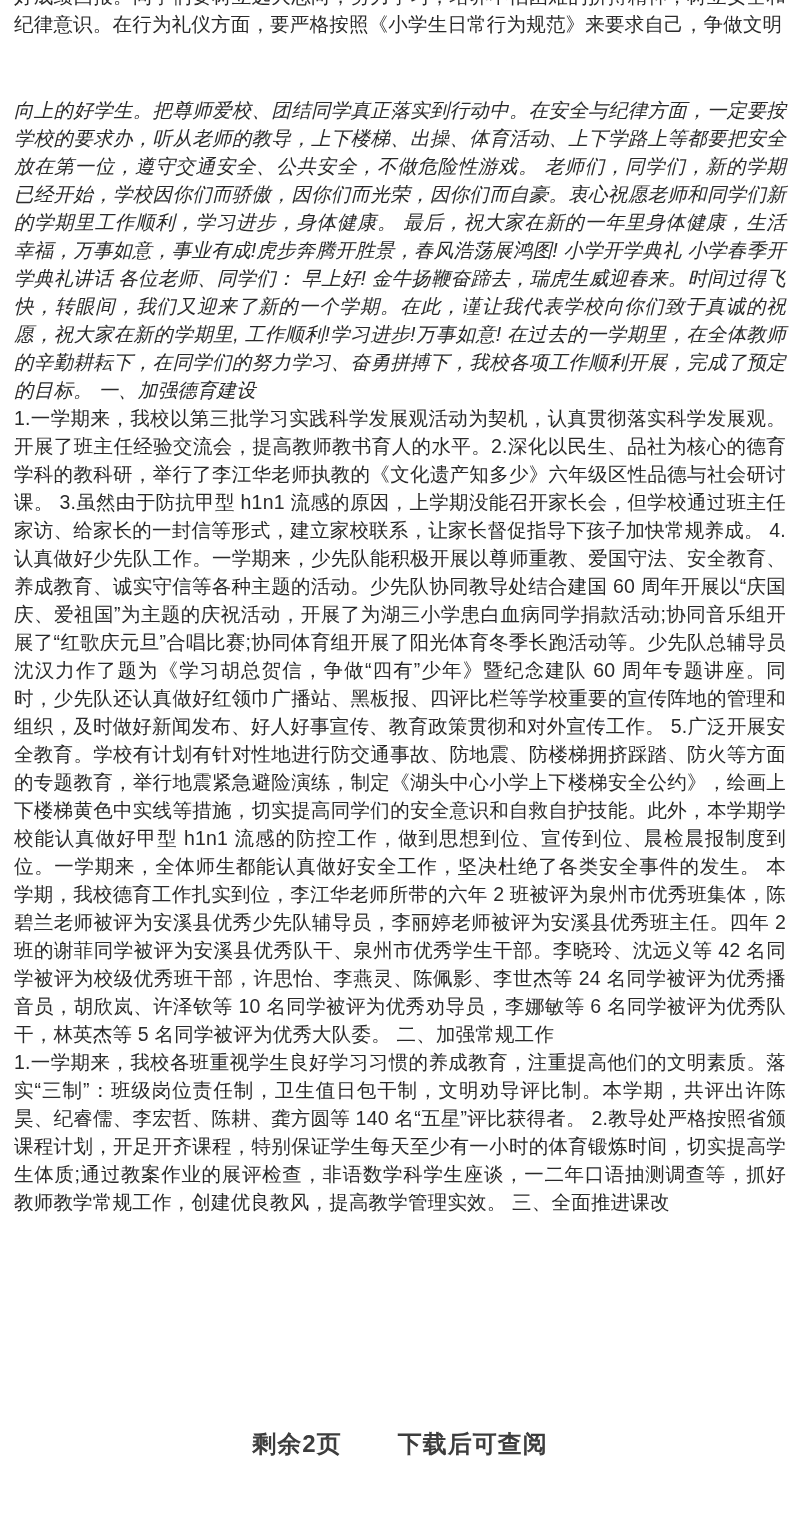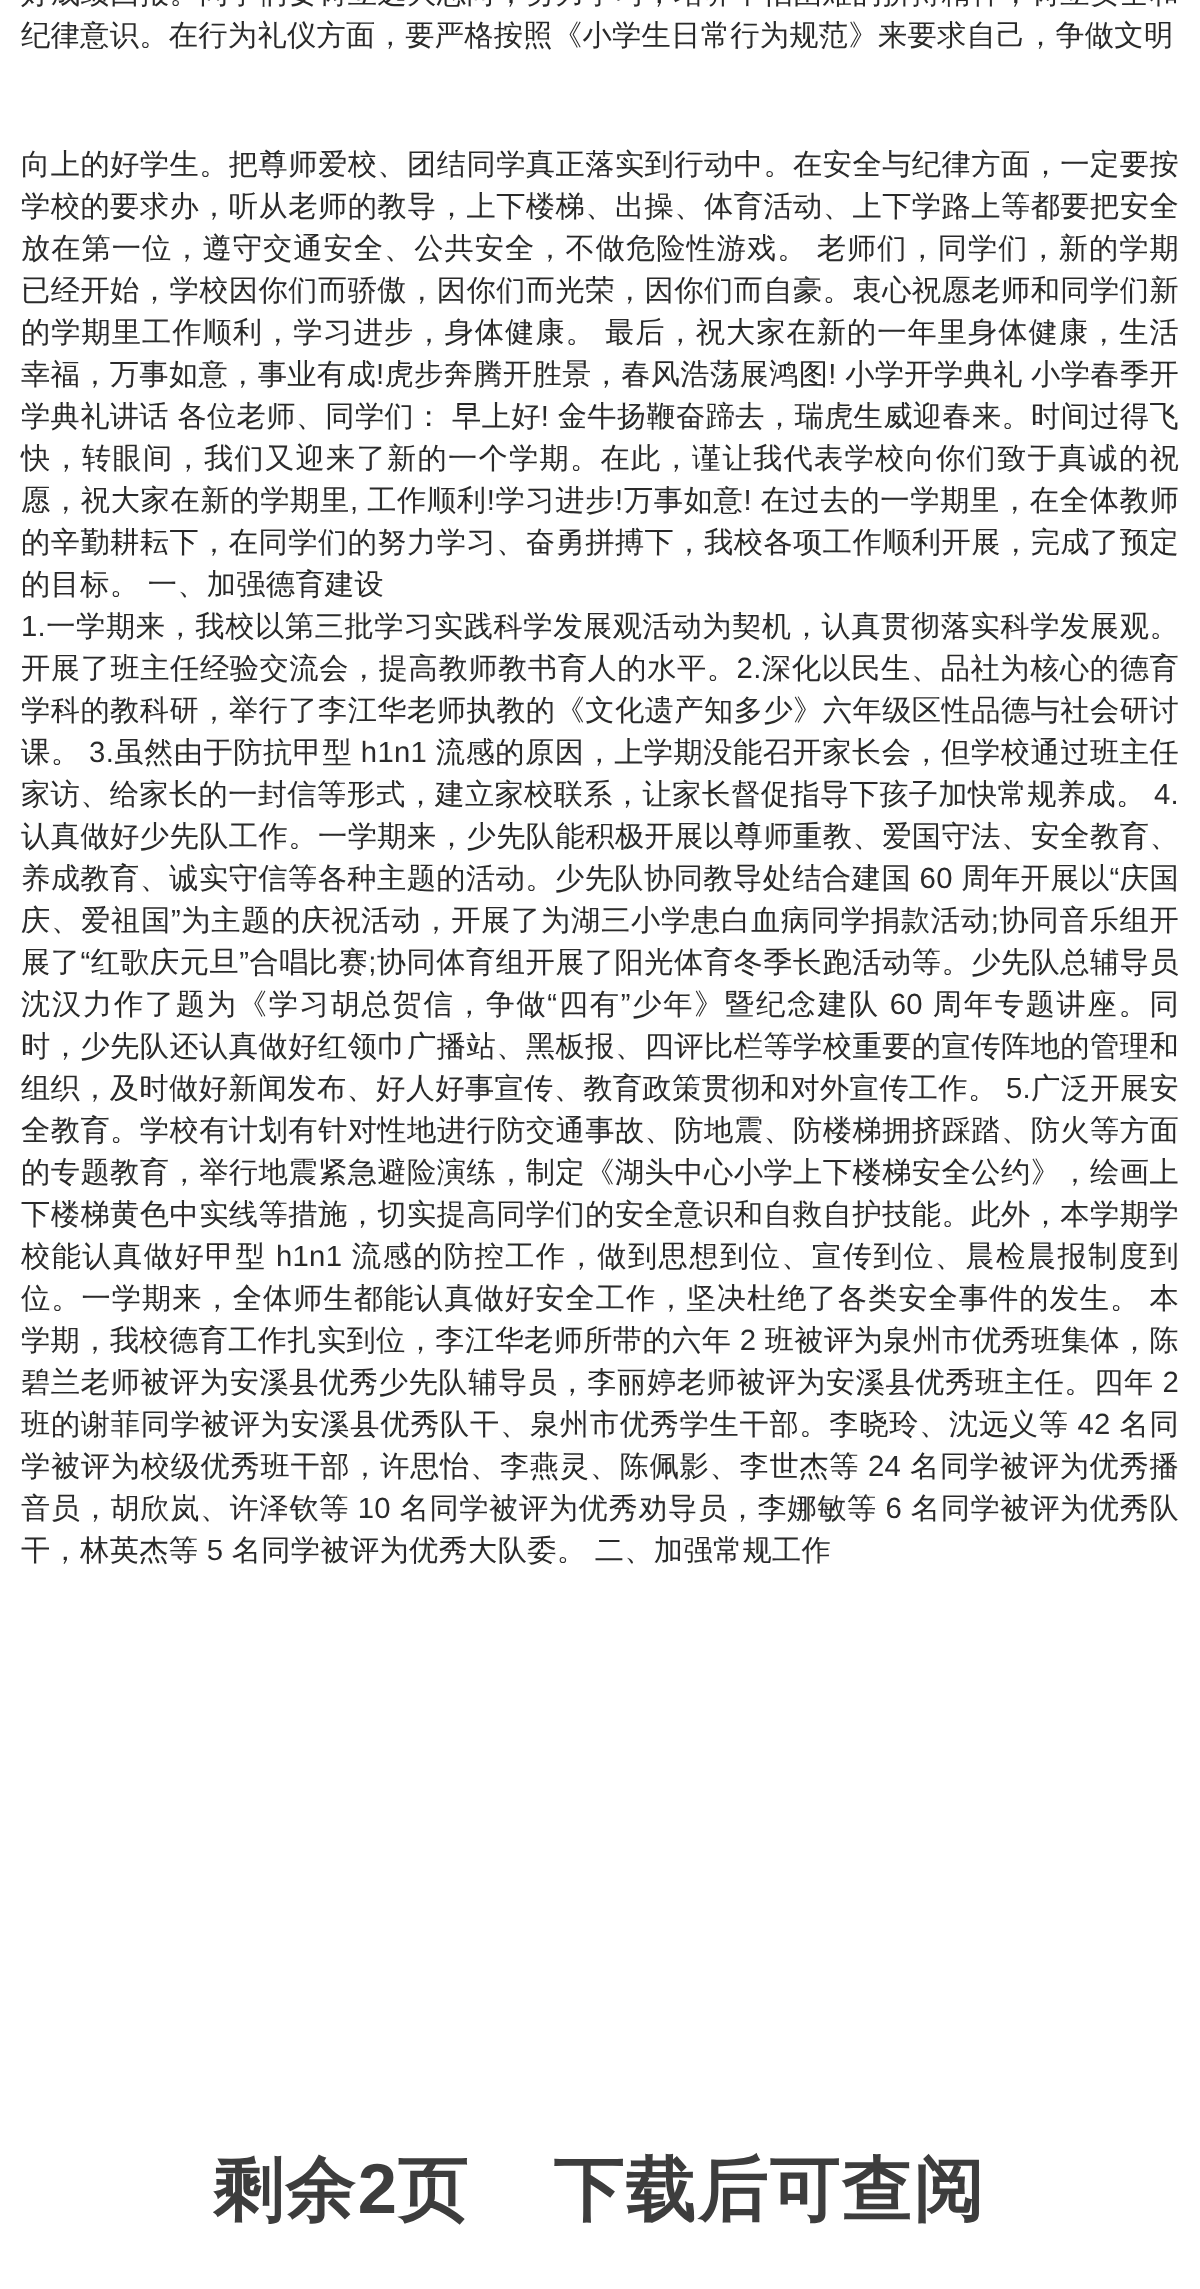--- a/index.html
+++ b/index.html
@@ -25,41 +25,43 @@
   .doc-body p {
     margin: 0;
     word-break: break-all;
   }
   
   .para-clipped {
     margin-top: -18px !important;
   }
   .para-gap {
     margin-top: 58px !important;
+    font-style: italic;
   }
   .page-footer {
     position: absolute;
     top: 1428px;
     left: 0;
     width: 800px;
     display: flex;
     justify-content: center;
     align-items: baseline;
     gap: 56px;
-    font-size: 47px;
+    font-size: 24px;
     font-weight: 700;
     color: #3d3d3d;
     letter-spacing: 1px;
   }
 </style>
 </head>
 <body>
 
 <div class="doc-body">
   <p class="para-clipped">好成绩回报。同学们要树立远大志向，努力学习，培养不怕困难的拼搏精神，树立安全和纪律意识。在行为礼仪方面，要严格按照《小学生日常行为规范》来要求自己，争做文明</p>
   <p class="para-gap">向上的好学生。把尊师爱校、团结同学真正落实到行动中。在安全与纪律方面，一定要按学校的要求办，听从老师的教导，上下楼梯、出操、体育活动、上下学路上等都要把安全放在第一位，遵守交通安全、公共安全，不做危险性游戏。 老师们，同学们，新的学期已经开始，学校因你们而骄傲，因你们而光荣，因你们而自豪。衷心祝愿老师和同学们新的学期里工作顺利，学习进步，身体健康。 最后，祝大家在新的一年里身体健康，生活幸福，万事如意，事业有成!虎步奔腾开胜景，春风浩荡展鸿图! 小学开学典礼 小学春季开学典礼讲话 各位老师、同学们： 早上好! 金牛扬鞭奋蹄去，瑞虎生威迎春来。时间过得飞快，转眼间，我们又迎来了新的一个学期。在此，谨让我代表学校向你们致于真诚的祝愿，祝大家在新的学期里, 工作顺利!学习进步!万事如意! 在过去的一学期里，在全体教师的辛勤耕耘下，在同学们的努力学习、奋勇拼搏下，我校各项工作顺利开展，完成了预定的目标。 一、加强德育建设</p>
   <p>1.一学期来，我校以第三批学习实践科学发展观活动为契机，认真贯彻落实科学发展观。开展了班主任经验交流会，提高教师教书育人的水平。2.深化以民生、品社为核心的德育学科的教科研，举行了李江华老师执教的《文化遗产知多少》六年级区性品德与社会研讨课。 3.虽然由于防抗甲型 h1n1 流感的原因，上学期没能召开家长会，但学校通过班主任家访、给家长的一封信等形式，建立家校联系，让家长督促指导下孩子加快常规养成。 4.认真做好少先队工作。一学期来，少先队能积极开展以尊师重教、爱国守法、安全教育、养成教育、诚实守信等各种主题的活动。少先队协同教导处结合建国 60 周年开展以“庆国庆、爱祖国”为主题的庆祝活动，开展了为湖三小学患白血病同学捐款活动;协同音乐组开展了“红歌庆元旦”合唱比赛;协同体育组开展了阳光体育冬季长跑活动等。少先队总辅导员沈汉力作了题为《学习胡总贺信，争做“四有”少年》暨纪念建队 60 周年专题讲座。同时，少先队还认真做好红领巾广播站、黑板报、四评比栏等学校重要的宣传阵地的管理和组织，及时做好新闻发布、好人好事宣传、教育政策贯彻和对外宣传工作。 5.广泛开展安全教育。学校有计划有针对性地进行防交通事故、防地震、防楼梯拥挤踩踏、防火等方面的专题教育，举行地震紧急避险演练，制定《湖头中心小学上下楼梯安全公约》，绘画上下楼梯黄色中实线等措施，切实提高同学们的安全意识和自救自护技能。此外，本学期学校能认真做好甲型 h1n1 流感的防控工作，做到思想到位、宣传到位、晨检晨报制度到位。一学期来，全体师生都能认真做好安全工作，坚决杜绝了各类安全事件的发生。 本学期，我校德育工作扎实到位，李江华老师所带的六年 2 班被评为泉州市优秀班集体，陈碧兰老师被评为安溪县优秀少先队辅导员，李丽婷老师被评为安溪县优秀班主任。四年 2 班的谢菲同学被评为安溪县优秀队干、泉州市优秀学生干部。李晓玲、沈远义等 42 名同学被评为校级优秀班干部，许思怡、李燕灵、陈佩影、李世杰等 24 名同学被评为优秀播音员，胡欣岚、许泽钦等 10 名同学被评为优秀劝导员，李娜敏等 6 名同学被评为优秀队干，林英杰等 5 名同学被评为优秀大队委。 二、加强常规工作</p>
+  <p>1.一学期来，我校各班重视学生良好学习习惯的养成教育，注重提高他们的文明素质。落实“三制”：班级岗位责任制，卫生值日包干制，文明劝导评比制。本学期，共评出许陈昊、纪睿儒、李宏哲、陈耕、龚方圆等 140 名“五星”评比获得者。 2.教导处严格按照省颁课程计划，开足开齐课程，特别保证学生每天至少有一小时的体育锻炼时间，切实提高学生体质;通过教案作业的展评检查，非语数学科学生座谈，一二年口语抽测调查等，抓好教师教学常规工作，创建优良教风，提高教学管理实效。 三、全面推进课改</p>
 </div>
 
 <div class="page-footer">
   <span>剩余2页</span>
   <span>下载后可查阅</span>
 </div>
 
 </body></html>

